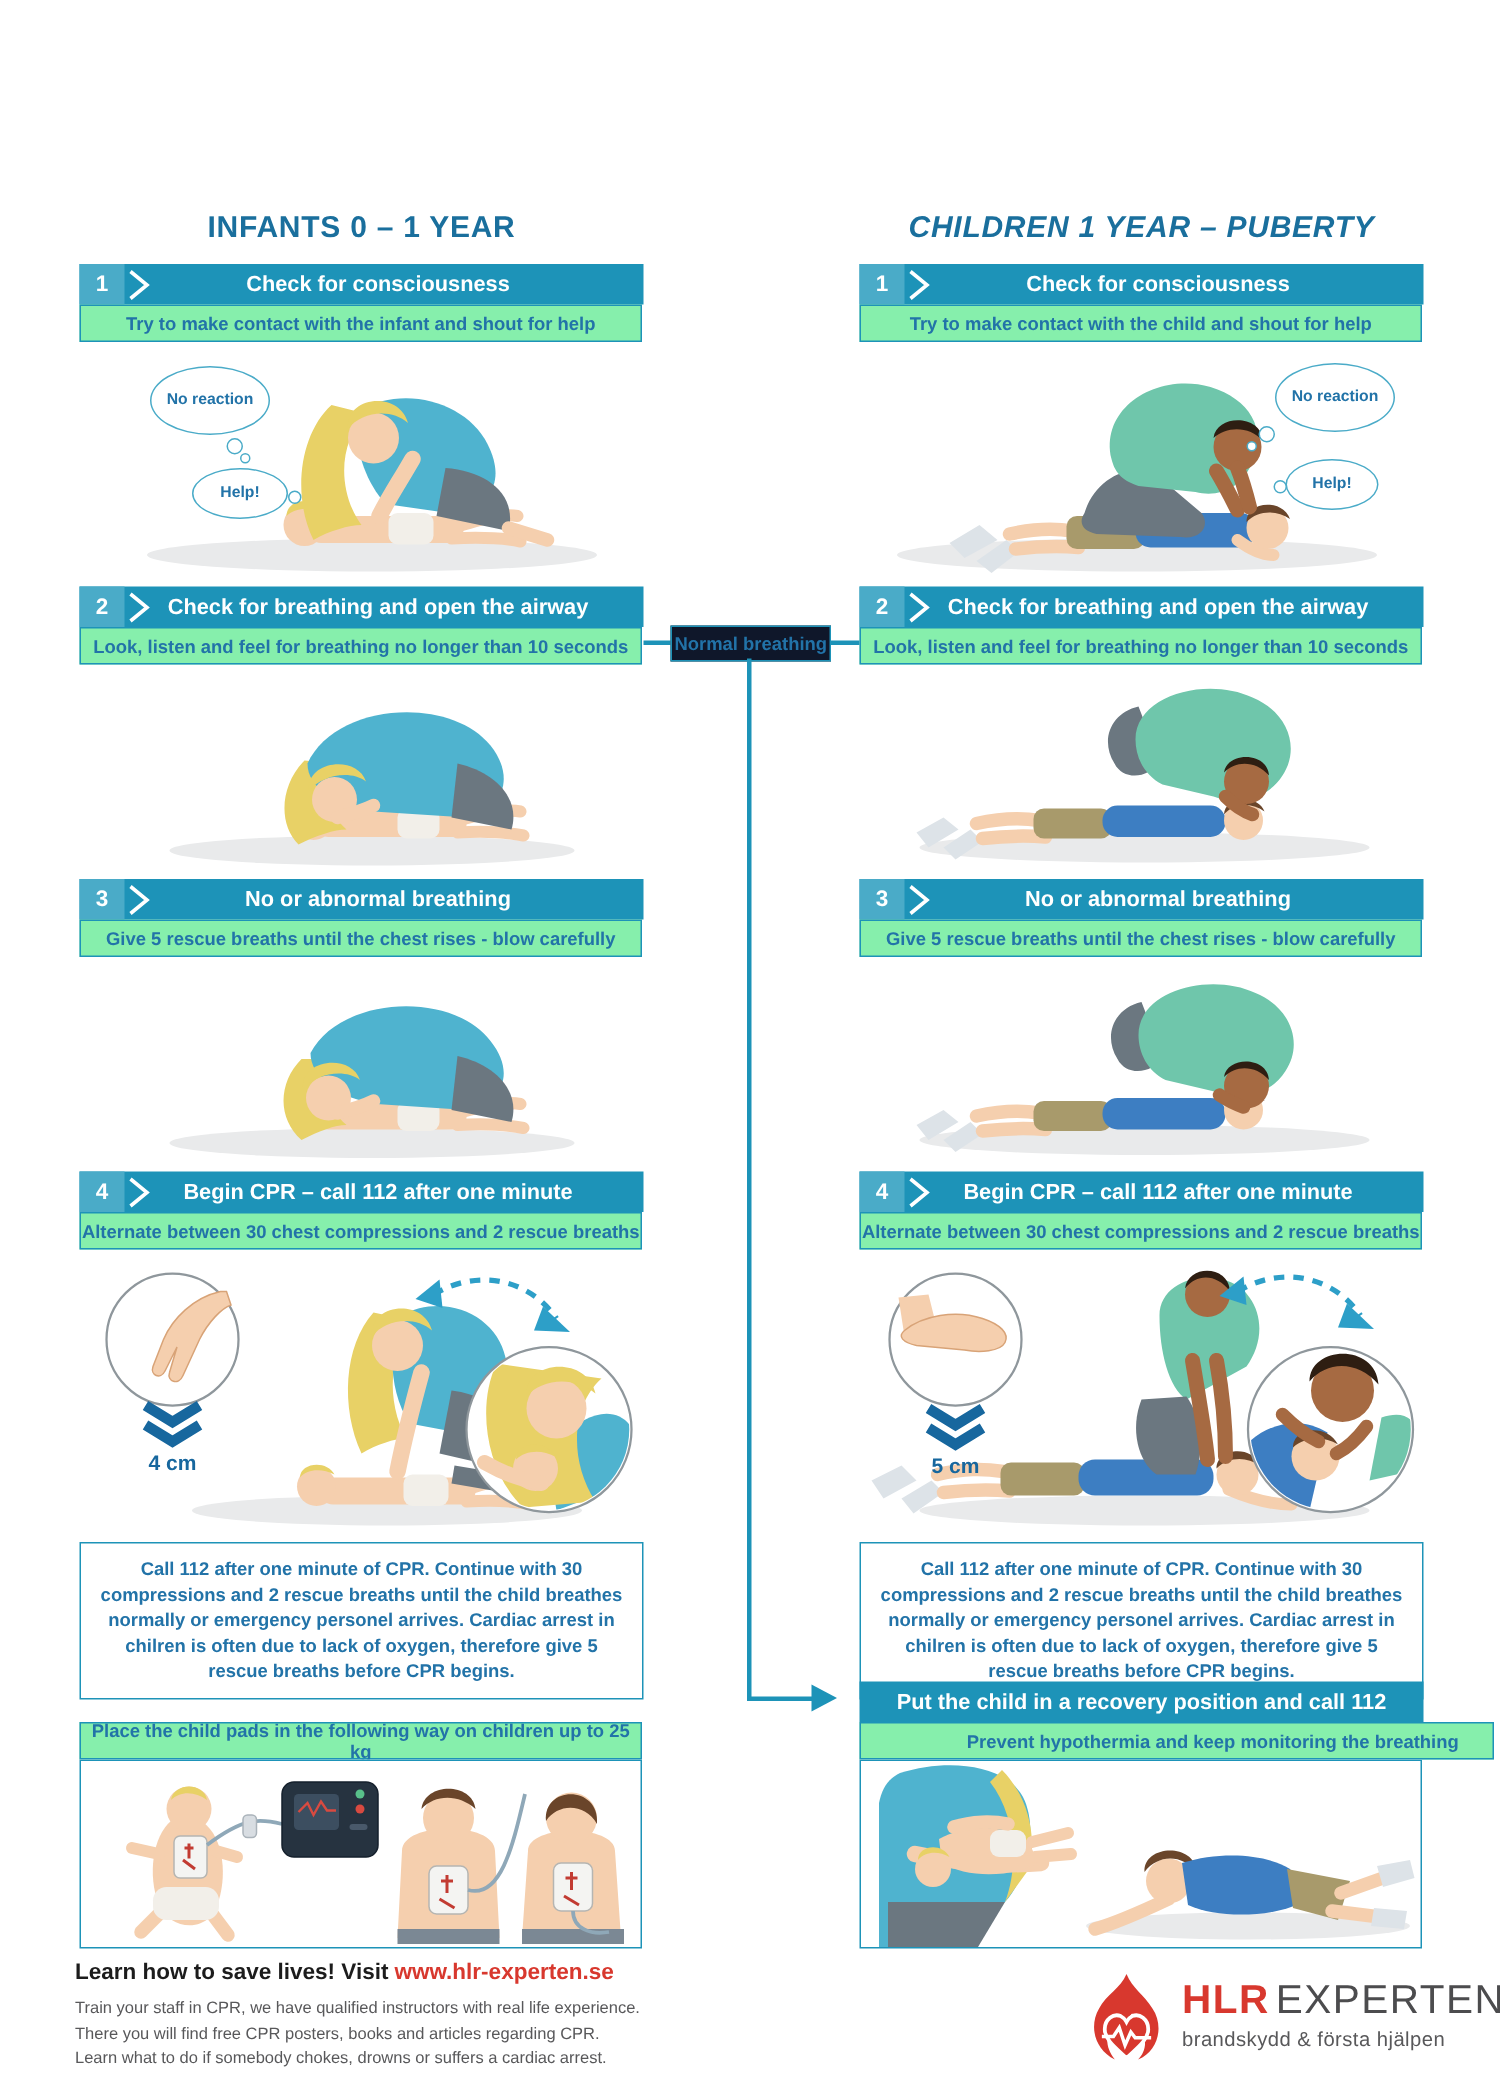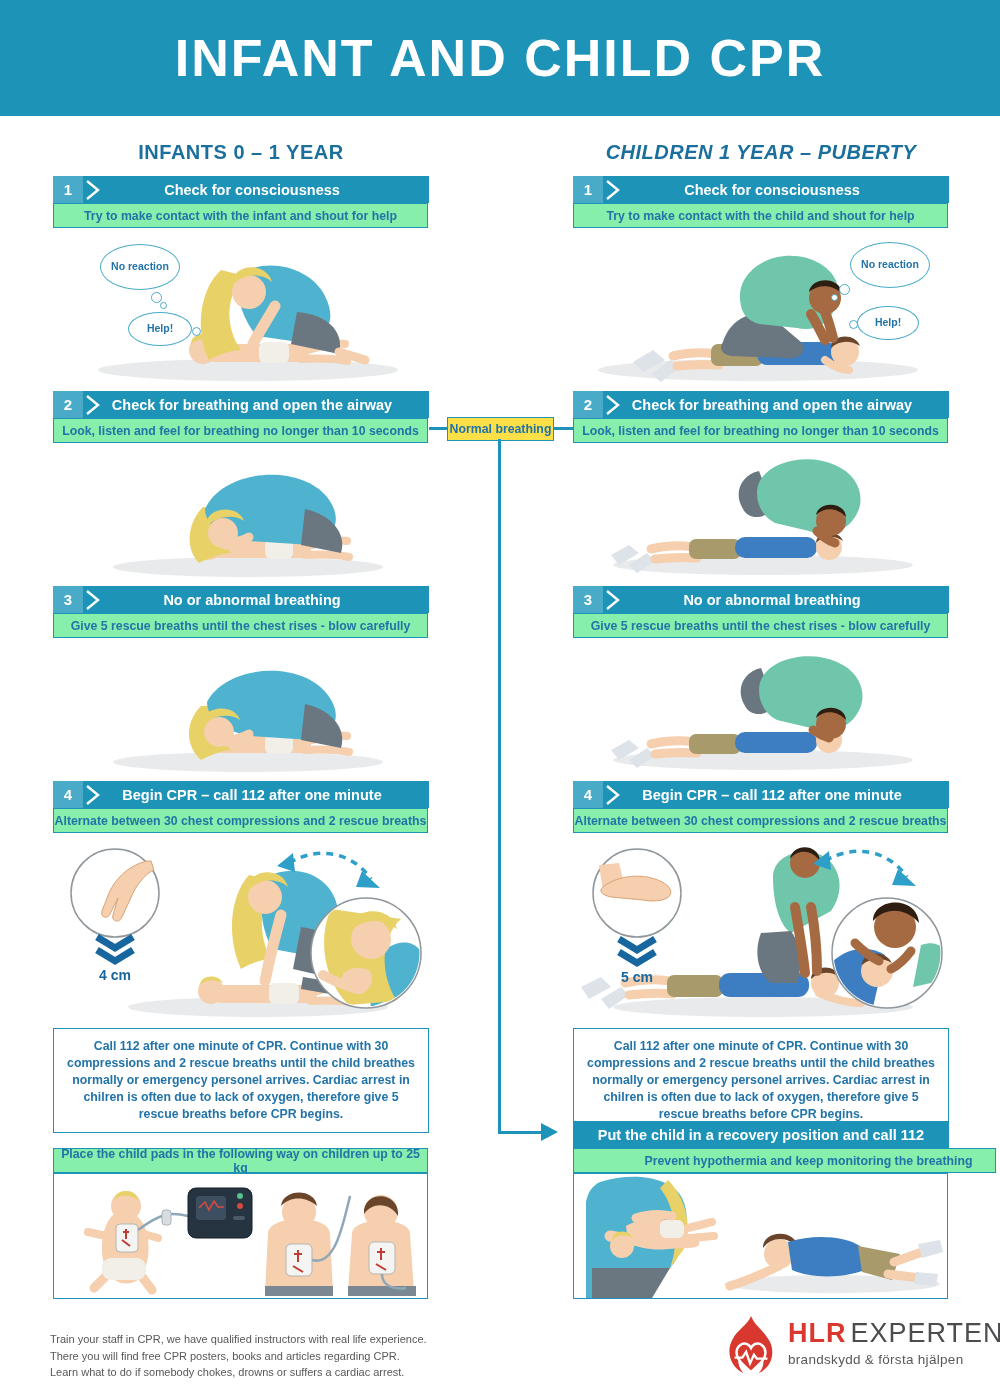--- a/index.html
+++ b/index.html
@@ -30,21 +30,21 @@
   .illus{position:absolute;width:376px;}
   .illus svg{display:block;}
   .picbox{position:absolute;width:373px;border:1.5px solid var(--teal);background:#fff;}
 
   .bubble{position:absolute;background:#fff;border:1.6px solid var(--teal-lt);border-radius:50%;
           color:var(--blue);font-weight:bold;font-size:10.5px;line-height:1.1;
           display:flex;align-items:center;justify-content:center;text-align:center;z-index:3;}
   .bdot{position:absolute;background:#fff;border:1.4px solid var(--teal-lt);border-radius:50%;z-index:3;}
   .depth{position:absolute;color:var(--deep);font-weight:bold;font-size:14px;text-align:center;z-index:3;}
 
-  .nb{position:absolute;left:447px;top:417px;width:105px;height:22px;background:#fde047;border:1.5px solid var(--teal);
+  .nb{position:absolute;left:447px;top:417px;width:105px;height:22px;background:#0f172a;border:1.5px solid var(--teal);
       color:var(--blue);font-weight:bold;font-size:12.3px;display:flex;align-items:center;justify-content:center;}
   .cline{position:absolute;background:var(--teal);}
   .ahead{position:absolute;width:0;height:0;border-left:17px solid var(--teal);
          border-top:9px solid transparent;border-bottom:9px solid transparent;}
 
   .f-head{position:absolute;left:50px;top:1306px;font-size:15px;font-weight:bold;color:#1c1c1c;}
   .f-head .lnk{color:var(--red);font-weight:bold;margin-left:4px;}
   .f-lines{position:absolute;left:50px;top:1331px;font-size:11px;color:var(--gray);line-height:1.5;}
   .logo{position:absolute;left:722px;top:1314px;display:flex;align-items:flex-start;}
   .logo-txt{margin-left:8px;}
@@ -58,23 +58,20 @@
   .tt{fill:#4fb3cf}.gs{fill:#6fc6ab}.gp{fill:#6b7780}.kh{fill:#a89a6b}
   .bs{fill:#3d7ec2}.sock{fill:#dde3e8}.gnd{fill:#e9eaeb}
   .skl{stroke:#f5cfae;stroke-linecap:round;fill:none}
   .skl2{stroke:#a66a42;stroke-linecap:round;fill:none}
 </style>
 </head>
 <body>
 
 <div class="page">
 
-  <div class="band">
-    <h1>INFANT AND CHILD CPR</h1>
-  </div>
 
   <div class="colhead" style="left:53px;">INFANTS 0 – 1 YEAR</div>
   <div class="colhead" style="left:573px;font-style:italic;">CHILDREN 1 YEAR – PUBERTY</div>
 
   <div class="bar" style="left:53px;top:176px;">
     <div class="num">1</div>
     <span class="chev">
         <svg width="16" height="22" viewBox="0 0 16 22">
           <path d="M2 2 L13 11 L2 20" fill="none" stroke="#fff" stroke-width="2.4"></path>
         </svg>
@@ -440,20 +437,23 @@
     </svg>
   </div>
 
   <div class="cline" style="left:429px;top:427px;width:18px;height:2.5px;"></div>
   <div class="cline" style="left:552px;top:427px;width:21px;height:2.5px;"></div>
   <div class="nb">Normal breathing</div>
   <div class="cline" style="left:498px;top:439px;width:2.5px;height:694px;"></div>
   <div class="cline" style="left:498px;top:1131px;width:45px;height:2.5px;"></div>
   <div class="ahead" style="left:541px;top:1123px;"></div>
 
+  <div class="f-head">
+    <span>Learn how to save lives! Visit</span><span class="lnk">www.hlr-experten.se</span>
+  </div>
   <div class="f-lines">
     <div>Train your staff in CPR, we have qualified instructors with real life experience.</div>
     <div>There you will find free CPR posters, books and articles regarding CPR.</div>
     <div>Learn what to do if somebody chokes, drowns or suffers a cardiac arrest.</div>
   </div>
   <div class="logo">
     <span>
       <svg width="58" height="64" viewBox="0 0 60 66">
         <path fill="#d8382e" d="M30 2 C26 12 16 16 11 26 C4 38 8 54 22 61 C14 51 16 41 22 35 C22 43 26 47 30 48 C27 41 29 34 34 29 C34 36 40 39 42 45 C44 51 42 57 38 61 C52 55 56 38 48 26 C42 16 34 12 30 2 Z"></path>
         <path d="M30 60 C24 54 15 48 15 40 C15 33 21 29 26 31 C28 32 29 33 30 35 C31 33 32 32 34 31 C39 29 45 33 45 40 C45 48 36 54 30 60 Z" fill="#d8382e" stroke="#fff" stroke-width="2.6"></path>

